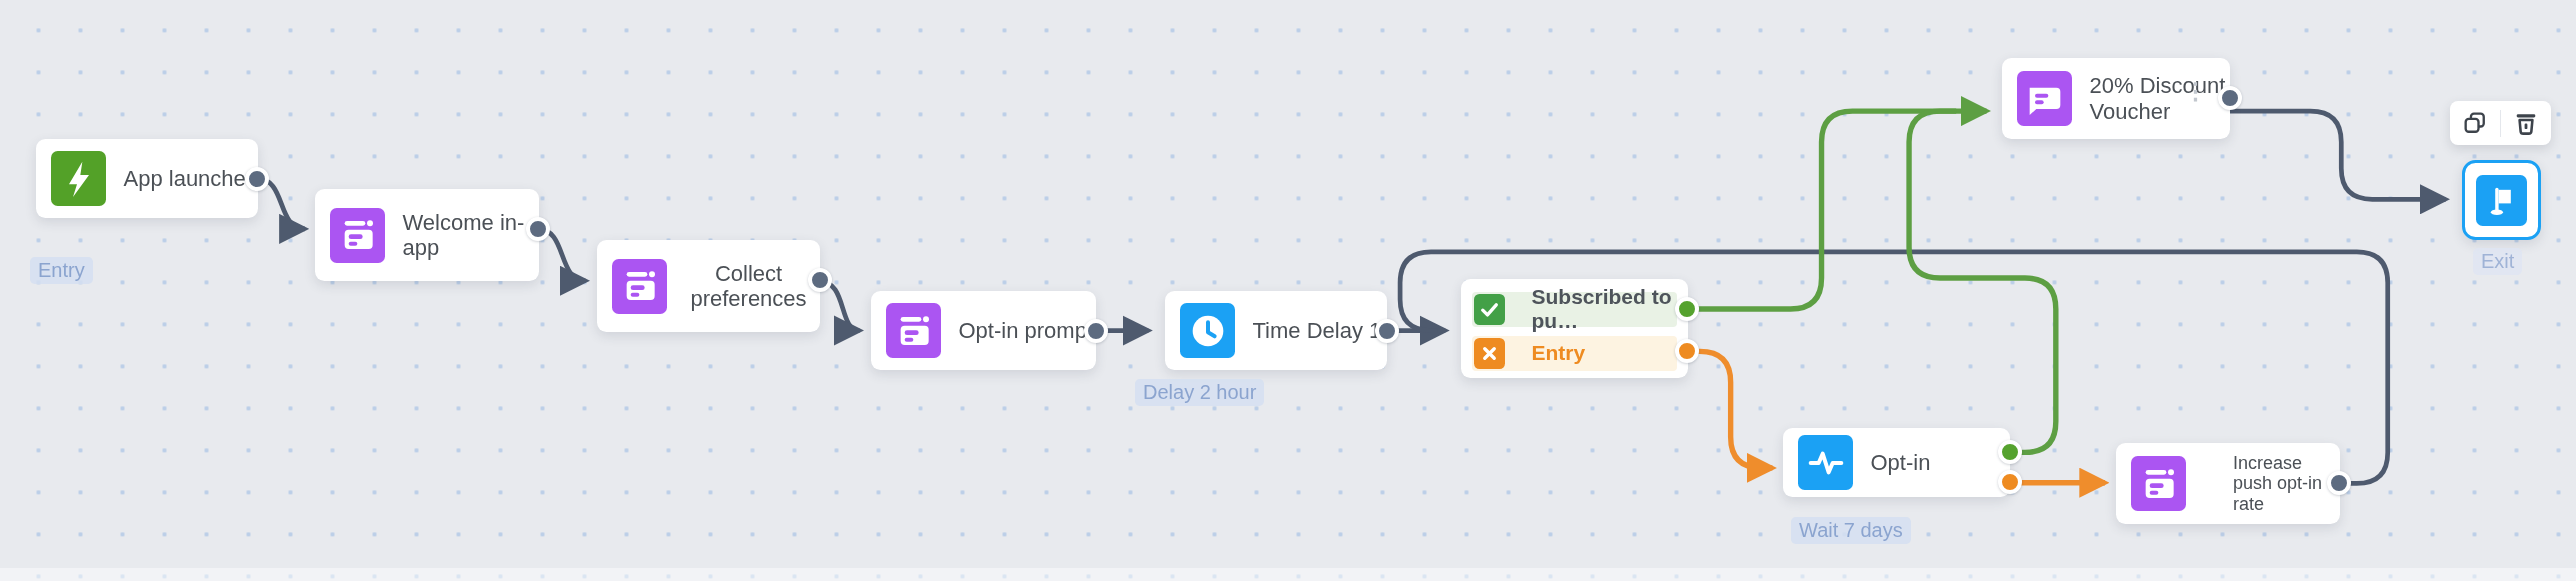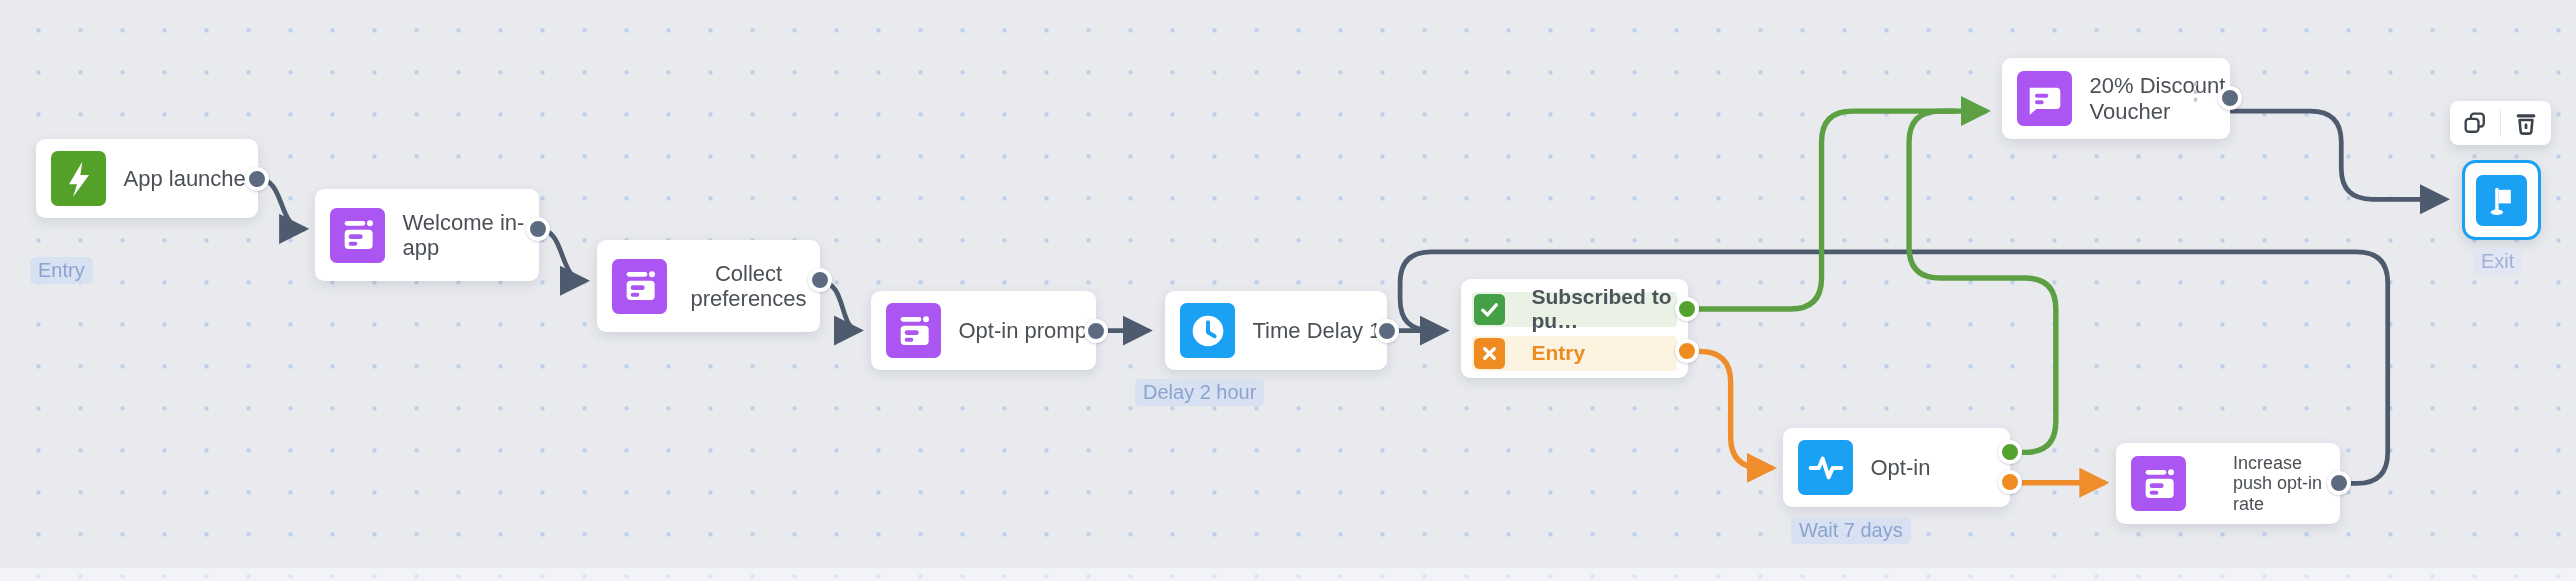--- a/index.html
+++ b/index.html
@@ -198,21 +198,21 @@
         <path d="M16 19 h40 a6 6 0 0 1 6 6 v20 a6 6 0 0 1 -6 6 h-30 l-10 9 z" fill="#ffffff" transform="translate(-3,0)"></path>
         <rect x="21" y="28" width="20" height="6" rx="3" fill="#ab55f2"></rect>
         <rect x="21" y="38" width="13" height="6" rx="3" fill="#ab55f2"></rect>
       </svg>
     </div>
     <div class="label" style="max-width:141px;">20% Discount Voucher</div>
     <div class="menu-dots">⋮</div>
     <div class="handle dark" style="left:216px;top:28px;"></div>
   </div>
 
-  <div class="node" style="left:1783px;top:428px;width:227px;height:79px;">
+  <div class="node" style="left:1783px;top:428px;width:227px;height:69px;">
     <div class="icon" style="background:#1ba1f4;">
       <svg width="48" height="48" viewBox="0 0 72 72">
         <path d="M13 36 H25 L31 22 L40 50 L46 36 H59" fill="none" stroke="#fff" stroke-width="6" stroke-linecap="round" stroke-linejoin="round"></path>
       </svg>
     </div>
     <div class="label" style="white-space:nowrap;max-width:145px;">Opt-in</div>
     <div class="handle green" style="left:215px;top:12px;"></div>
     <div class="handle orange" style="left:215px;top:42px;"></div>
   </div>
   <div class="pill" style="left:1791px;top:517px;">Wait 7 days</div>

